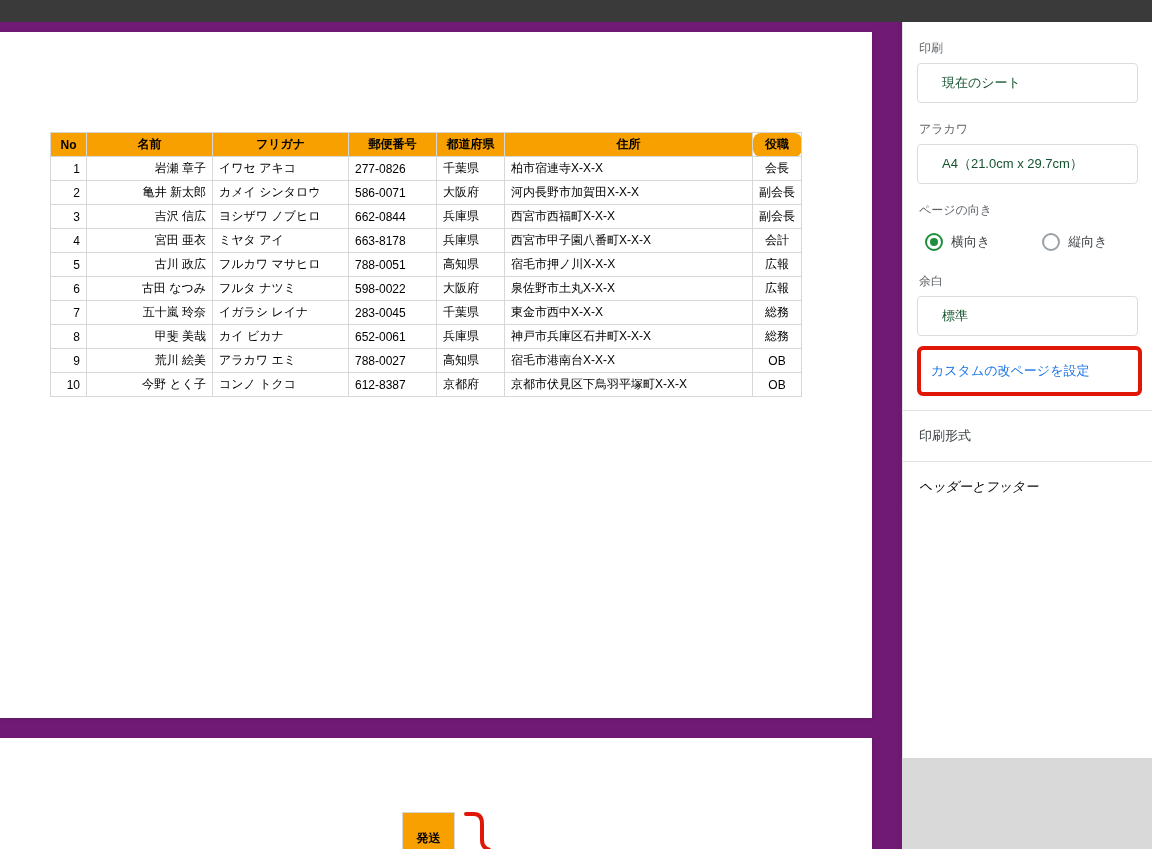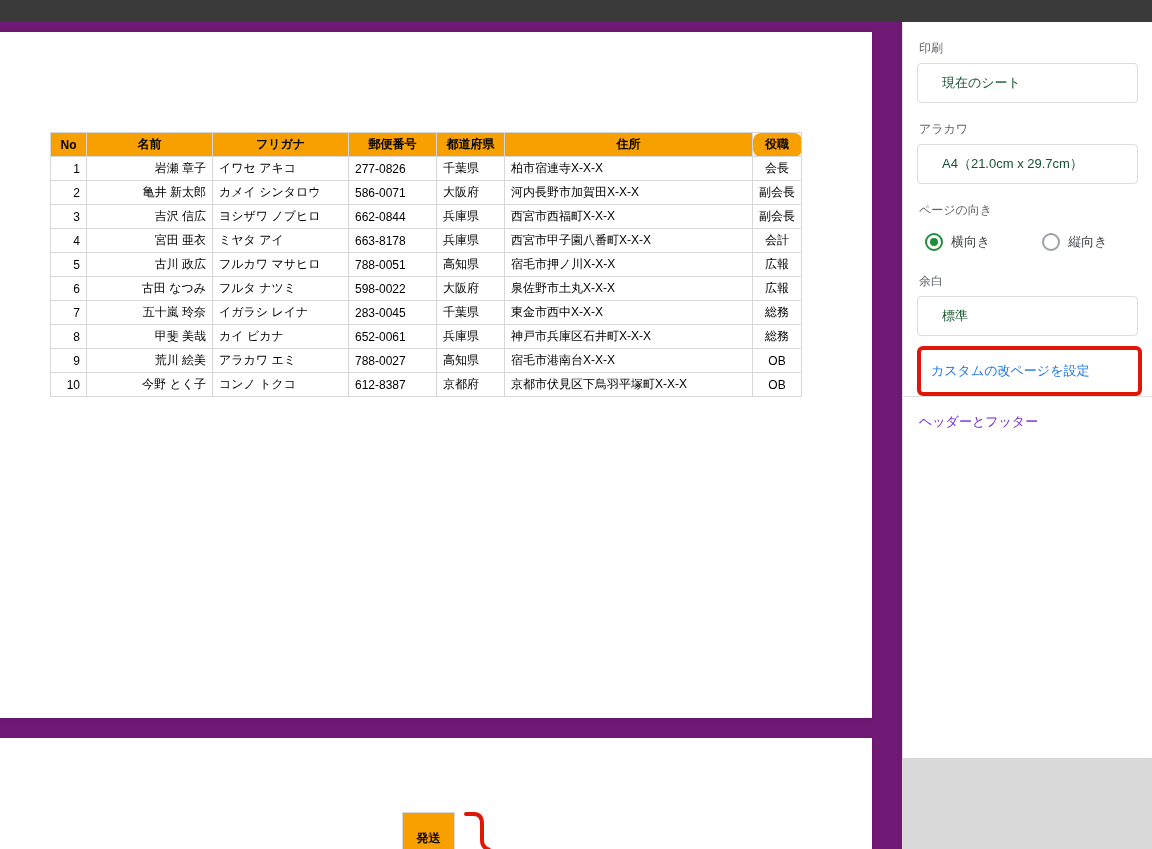--- a/index.html
+++ b/index.html
@@ -175,21 +175,22 @@
       border-top: 1px solid #e0e0e0;
       padding: 16px 16px;
       font-size: 13px;
       color: #3c4043;
       margin-top: 14px;
     }
     .section-header2 {
       border-top: 1px solid #e0e0e0;
       padding: 16px 16px;
       font-size: 13px;
-      color: #6d28d9;
+      color: #000000;
+      font-style: italic;
     }
   </style>
 </head>
 <body>
 
 <div class="topbar"></div>
 
 <div class="preview-area">
 
   <div class="page page1">
@@ -342,15 +343,16 @@
       <span>縦向き</span>
     </div>
   </div>
 
 
   <div class="field-label">余白</div>
   <div class="select-box">標準</div>
 
   <a class="link-highlight">カスタムの改ページを設定</a>
 
+  <div class="section-header">印刷形式</div>
   <div class="section-header2">ヘッダーとフッター</div>
 
 </div>
 
 </body></html>

